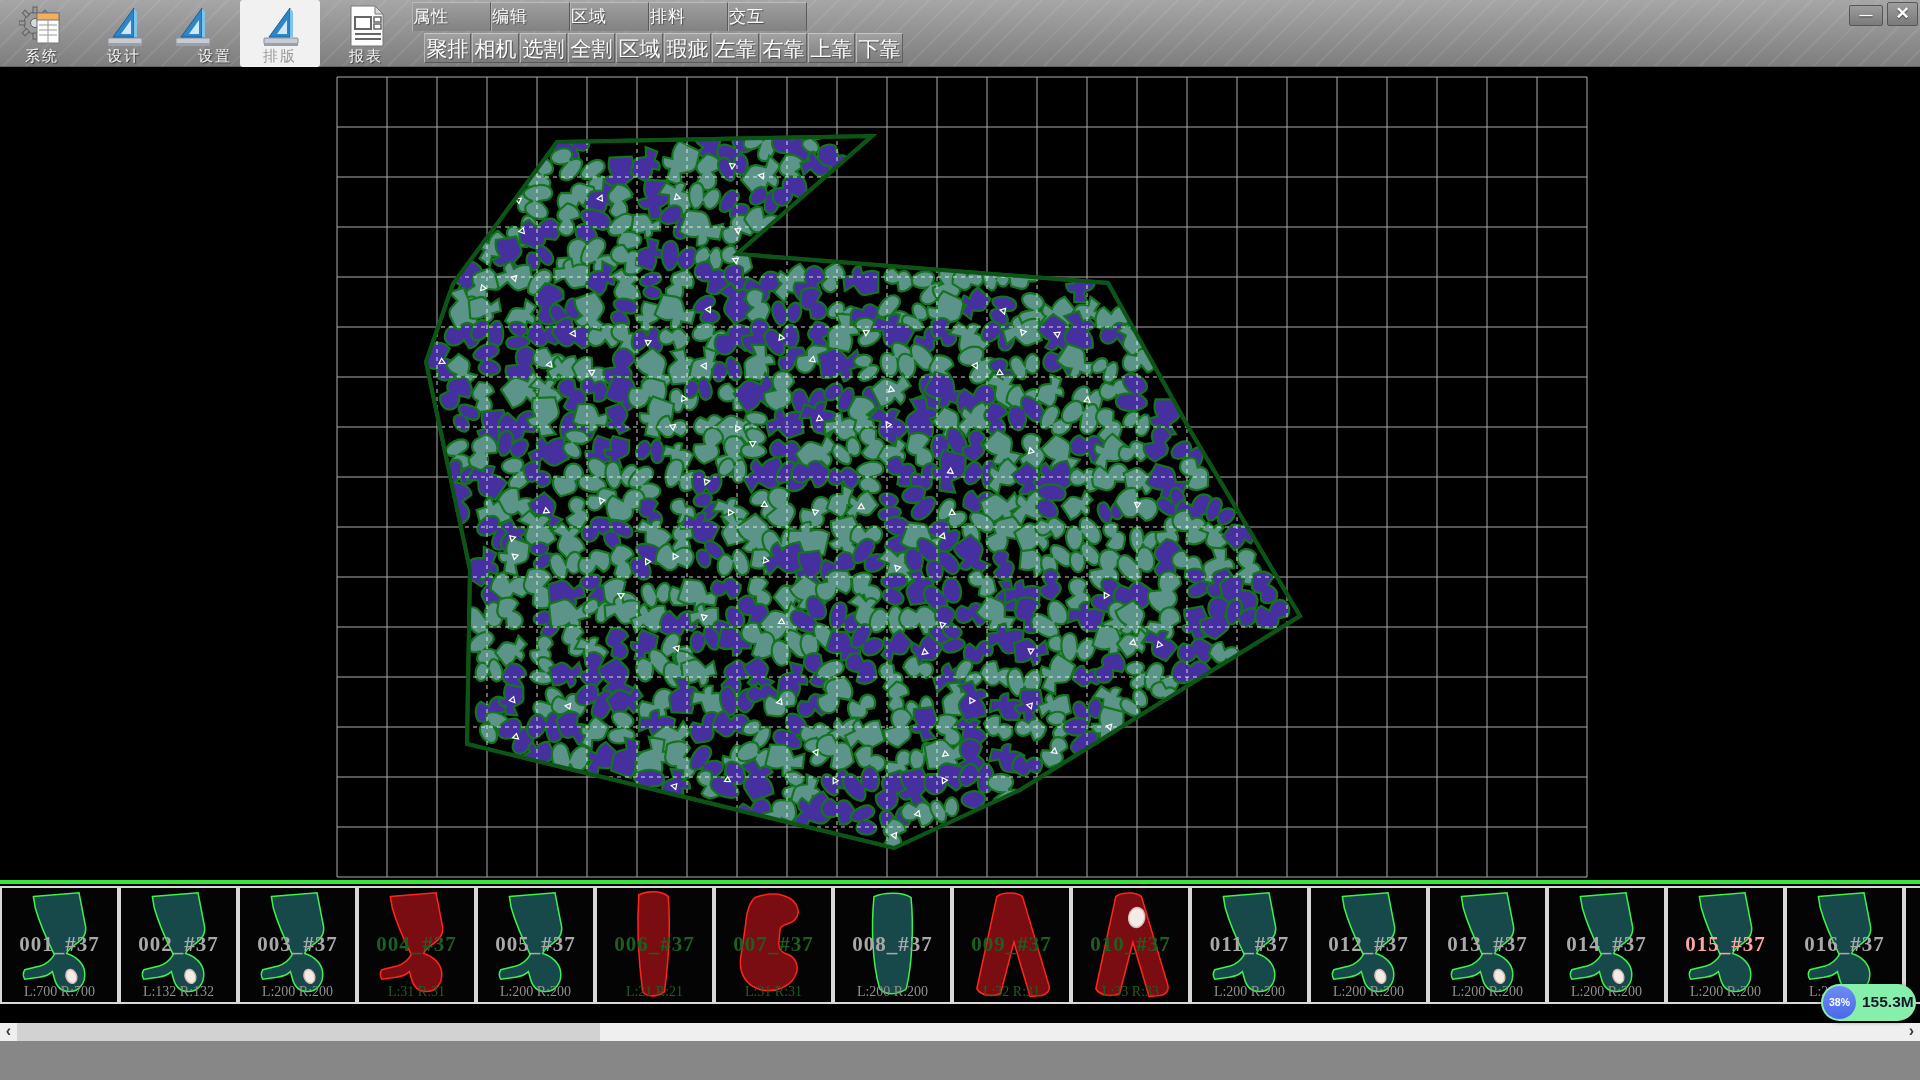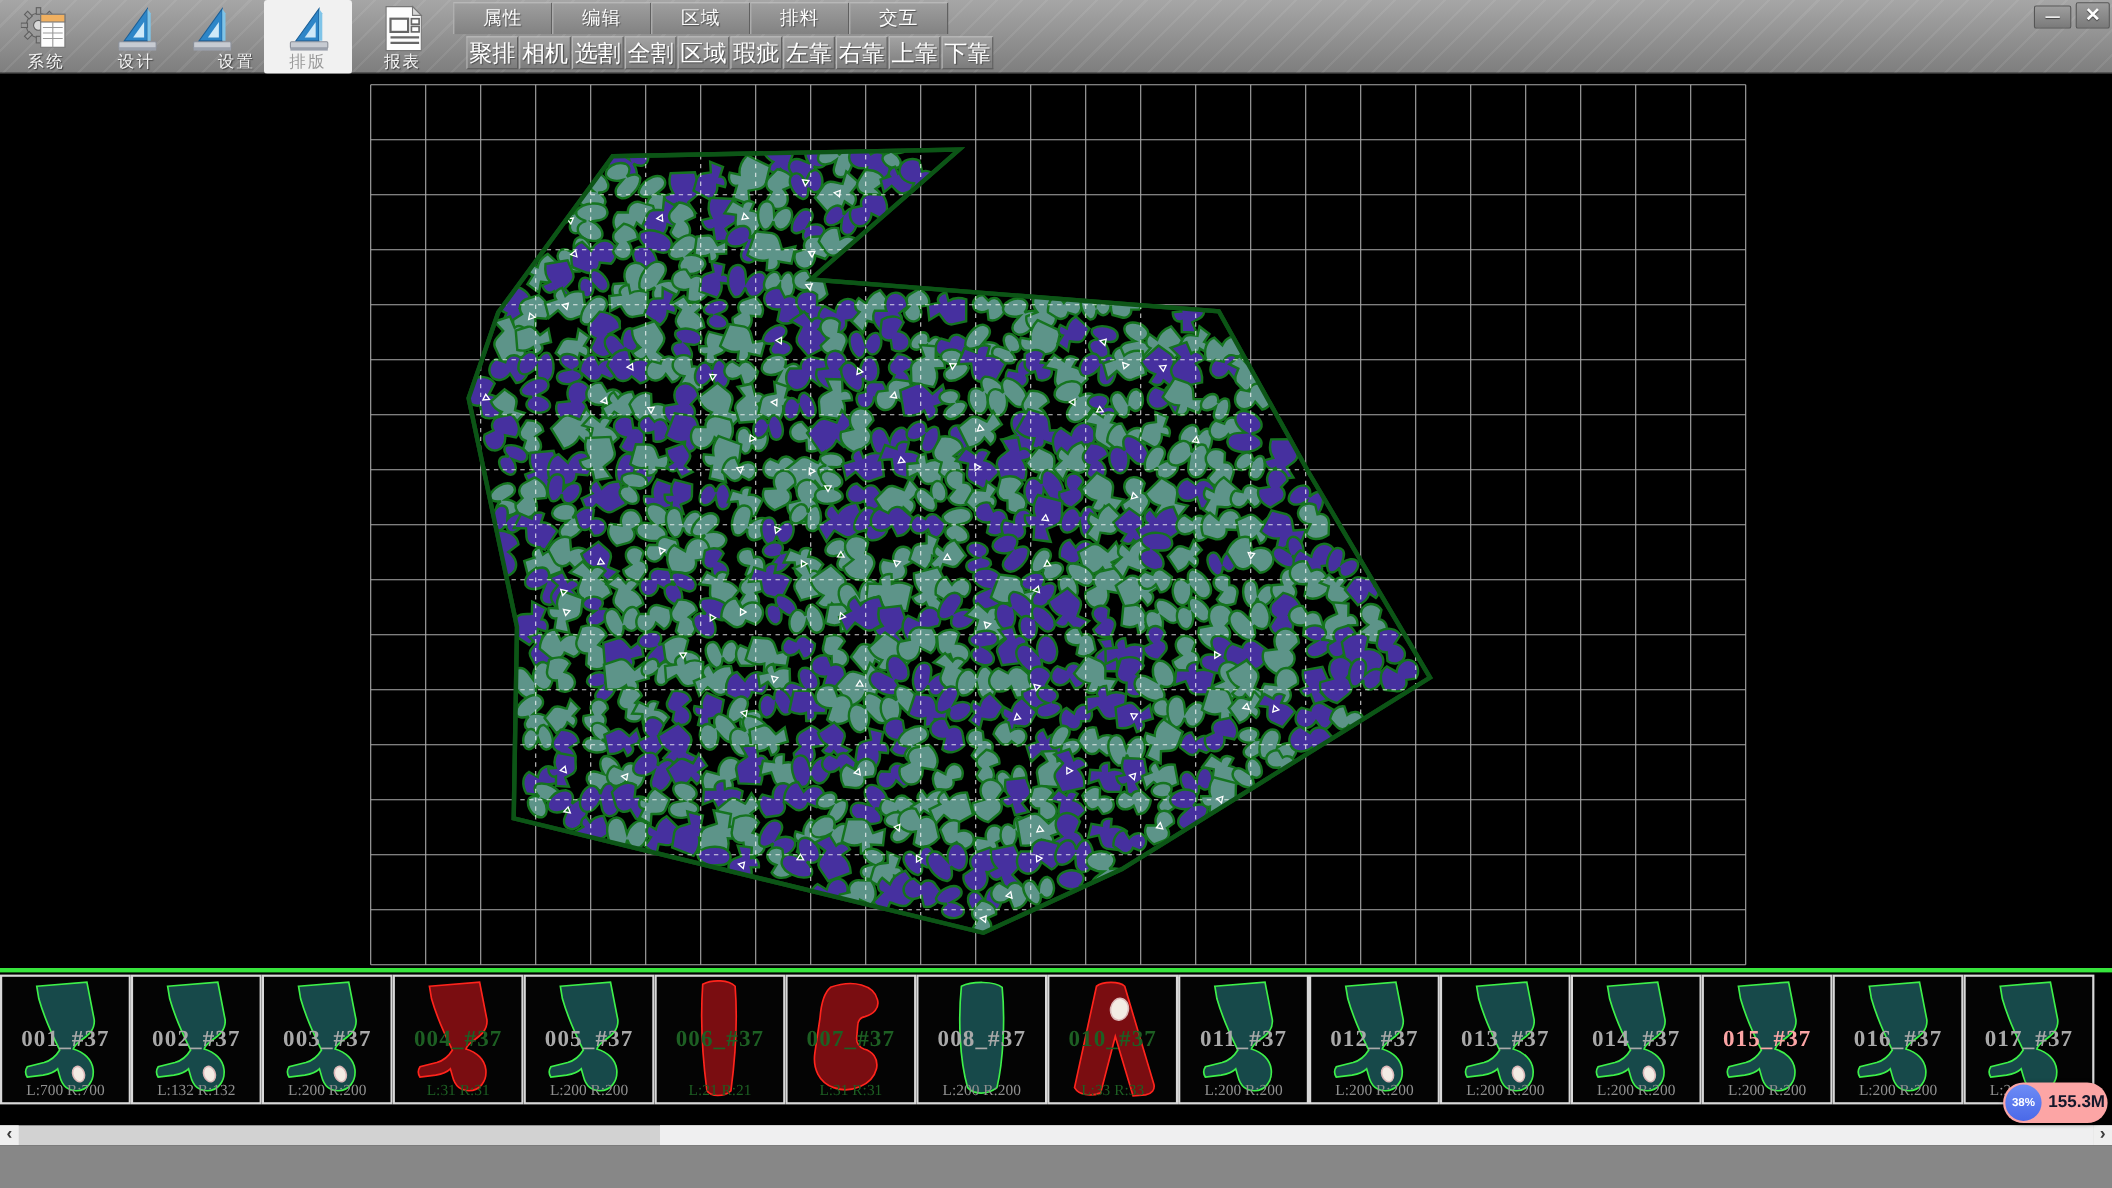--- a/index.html
+++ b/index.html
@@ -13,21 +13,21 @@
   #toolbar .hatch { position:absolute; inset:0; pointer-events:none;
     background:repeating-linear-gradient(135deg, rgba(255,255,255,.07) 0 2px, transparent 2px 16px); }
   .bigbtn { position:absolute; top:0; width:80px; height:67px; text-align:center; cursor:default; }
   .bigbtn.active { background:#f1f1f1; border-radius:3px; }
   .bigbtn .bicon { display:block; margin:3px auto 0; width:46px; height:46px; }
   .bigbtn .blabel { display:block; font-size:15px; color:#f6f6f6; letter-spacing:2px;
     text-shadow:1px 1px 1px rgba(0,0,0,.55); margin-top:-2px; }
   .bigbtn.active .blabel { color:#9a9a9a; text-shadow:none; }
 
   #menu-tabs { position:absolute; left:412px; top:2px; height:30px; display:flex; }
-  .mtab { width:90px; height:29px; line-height:28px; text-align:center; color:#fdfdfd;
+  .mtab { width:79px; height:29px; line-height:28px; color:#fdfdfd;
     font-size:17px; letter-spacing:1px; text-shadow:1px 1px 1px #4c4c4c;
     background:linear-gradient(#9e9e9e,#828282);
     border-top:1px solid #bdbdbd; border-left:1px solid #b3b3b3; border-right:1px solid #5a5a5a; }
   #tool-row { position:absolute; left:424px; top:33px; height:31px; display:flex; }
   .tbtn { width:47px; height:30px; line-height:29px; text-align:center; color:#ffffff;
     font-size:21px; text-shadow:1px 1px 1px #4c4c4c; margin-right:1px;
     background:linear-gradient(#a2a2a2,#7c7c7c);
     border-top:1px solid #c4c4c4; border-left:1px solid #b8b8b8;
     border-right:1px solid #5e5e5e; border-bottom:1px solid #585858; }
 
@@ -55,21 +55,21 @@
   
   #hscroll { position:absolute; left:0; top:1023px; width:1920px; height:18px; background:#d2d2d2; }
   #hscroll .sbtn { position:absolute; top:0; width:17px; height:18px; background:#efefef;
     color:#3a3a3a; font-size:16px; font-weight:bold; text-align:center; line-height:16px; }
   #sbtn-left { left:0; } #sbtn-right { right:0; }
   #sthumb { position:absolute; left:600px; top:0; width:1303px; height:18px; background:#efeff0; }
   #bottomband { position:absolute; left:0; top:1041px; width:1920px; height:39px; background:#878787; }
 
   
   #mempill { position:absolute; left:1821px; top:984px; width:95px; height:37px;
-    background:#fca5a5; border-radius:19px; box-shadow:0 1px 5px rgba(0,0,0,.4); z-index:20; }
+    background:#86efac; border-radius:19px; box-shadow:0 1px 5px rgba(0,0,0,.4); z-index:20; }
   #mempill .pcircle { position:absolute; left:2px; top:2px; width:33px; height:33px; border-radius:50%;
     background:linear-gradient(#6d8cf6,#4a69e8); color:#fff; font-size:10.5px; font-weight:bold;
     text-align:center; line-height:33px; }
   #mempill .pmem { position:absolute; left:41px; top:9px; font-size:15.5px; font-weight:600; color:#15182b; }
 </style>
 </head>
 <body>
 
 <div id="app">
 
@@ -961,20 +961,27 @@
         <div class="cell">
           <svg width="100" height="114" viewBox="0 0 100 120">
          <path d="M30,8 C40,3 62,3 69,9 C72,40 70,80 64,105 C55,112 42,112 36,105 C28,78 27,38 30,8 Z" fill="#17494a" stroke="#3ef04a" stroke-width="1.6"></path>
        </svg>
        <div class="pid" style="color:#a9a9a9">008_#37</div>
        <div class="pinfo" style="color:#8f8f8f">L:200 R:200</div>
         </div>
         <div class="cell">
           <svg width="100" height="114" viewBox="0 0 100 120">
          <path d="M34,8 C40,3 56,3 61,8 L89,102 C90,107 87,111 81,112 L69,113 L52,56 L38,110 C28,114 17,112 13,105 Z" fill="#7a0d11" stroke="#ff241c" stroke-width="1.6"></path>
+       </svg>
+       <div class="pid" style="color:#1d5f23">009_#37</div>
+       <div class="pinfo" style="color:#1d5f23">L:32 R:31</div>
+        </div>
+        <div class="cell">
+          <svg width="100" height="114" viewBox="0 0 100 120">
+         <path d="M34,8 C40,3 56,3 61,8 L89,102 C90,107 87,111 81,112 L69,113 L52,56 L38,110 C28,114 17,112 13,105 Z" fill="#7a0d11" stroke="#ff241c" stroke-width="1.6"></path>
             <ellipse cx="56" cy="30" rx="8.5" ry="10.5" transform="rotate(10 56 30)" fill="#f3ece4" stroke="#ddb9b9" stroke-width="1.5"></ellipse>
        </svg>
        <div class="pid" style="color:#1d5f23">010_#37</div>
        <div class="pinfo" style="color:#1d5f23">L:33 R:33</div>
         </div>
         <div class="cell">
           <svg width="100" height="114" viewBox="0 0 100 120">
          <path d="M22,8 L70,4 L77,40 C78,50 71,55 64,60 C60,63 58,65 57,68 C67,71 75,78 76,88 C77,99 70,108 60,108 C51,108 46,102 44,94 L42,87 C39,90 34,92 28,93 L13,95 C11,92 11,88 13,85 L29,81 C36,79 41,74 44,69 C38,57 28,34 24,20 Z" fill="#17494a" stroke="#3ef04a" stroke-width="1.6"></path>
        </svg>
        <div class="pid" style="color:#a9a9a9">011_#37</div>

